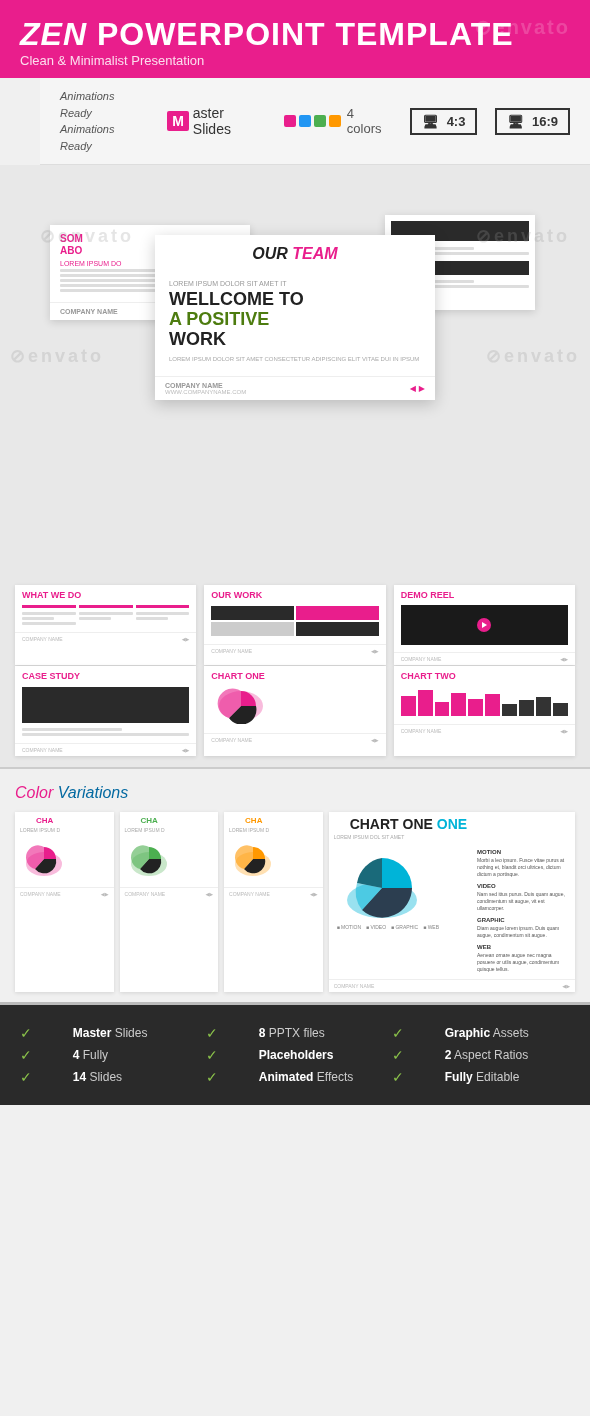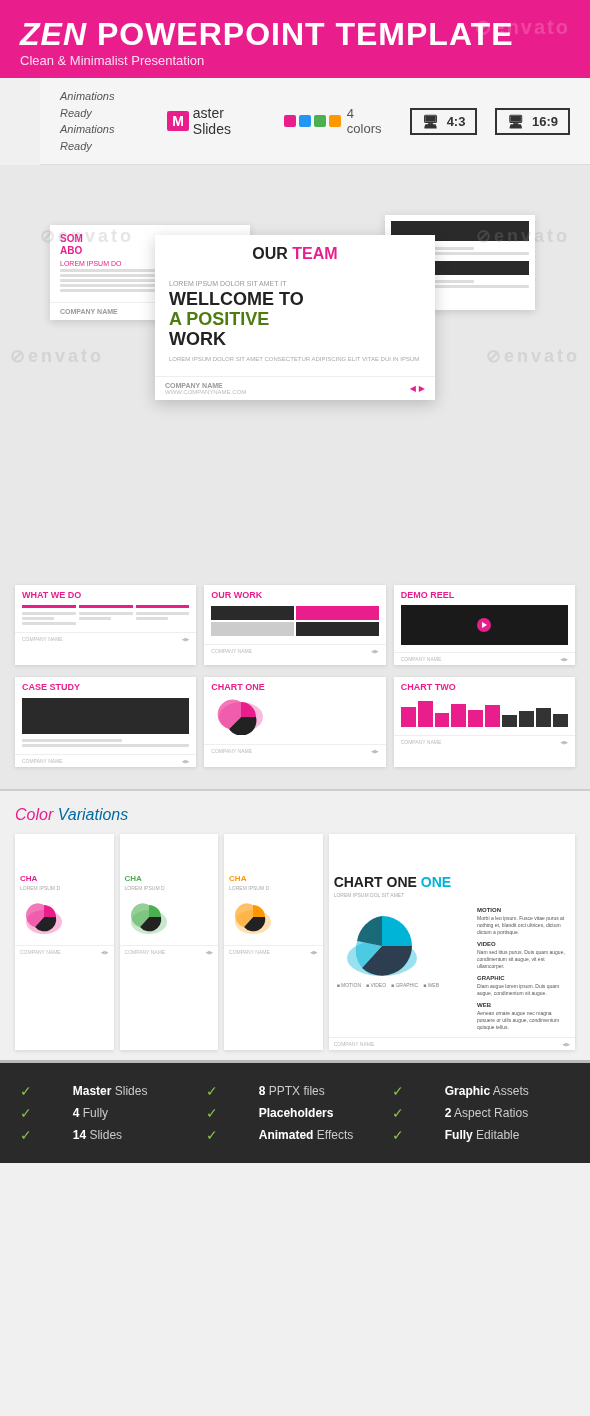--- a/index.html
+++ b/index.html
@@ -173,21 +173,21 @@
     }
 
     
     .slide-grid {
       padding: 10px 15px;
       background: #e8e8e8;
     }
     .slide-grid-row {
       display: flex;
       gap: 8px;
-      margin-bottom: 12px;
+      margin-bottom: 1px;
     }
     .slide-thumb {
       flex: 1;
       background: white;
       box-shadow: 0 1px 4px rgba(0,0,0,0.12);
       overflow: hidden;
     }
     .slide-thumb-header {
       padding: 5px 7px 3px;
       font-size: 9px;
@@ -276,24 +276,23 @@
       display: flex;
       gap: 6px;
     }
     .color-var-thumb {
       flex: 1;
       background: white;
       box-shadow: 0 1px 4px rgba(0,0,0,0.12);
       overflow: hidden;
     }
     .color-var-thumb-header {
-      padding: 4px 5px 2px;
+      padding: 4px 21px 2px;
       font-size: 8px;
       font-weight: 900;
-      margin-top: 36px;
     }
     .color-var-thumb-sub {
       font-size: 5px;
       color: #aaa;
       padding: 0 5px 2px;
     }
     .color-var-thumb-footer {
       border-top: 1px solid #eee;
       padding: 3px 5px;
       font-size: 5px;
@@ -536,21 +535,21 @@
           <div class="mini-text-line"></div>
         </div>
         <div style="display:flex;gap:3px;margin-top:5px;">
           <span class="nav-arrow">◀</span>
           <span class="nav-arrow">▶</span>
         </div>
       </div>
     </div>
 
     <div class="slide-main">
-      <div style="text-align:center;padding:10px 10px 5px;font-size:16px;font-weight:900;color:#222;">
+      <div style="text-align:center;padding:10px 10px 5px;font-size:16px;font-weight:900;color:#222;font-style:italic;">
         <span>OUR </span><span style="color:#e91e8c;">TEAM</span>
       </div>
       <div class="slide-welcome-content">
         <div class="slide-welcome-small">LOREM IPSUM DOLOR SIT AMET IT</div>
         <div class="slide-welcome-title">
           <span>WELLCOME</span><span style="color:#222;"> TO</span><br>
           <span style="color:#4d7c0f;">A POSITIVE</span><br>
           <span style="color:#222;">WORK</span>
         </div>
         <div class="slide-welcome-desc">LOREM IPSUM DOLOR SIT AMET CONSECTETUR

